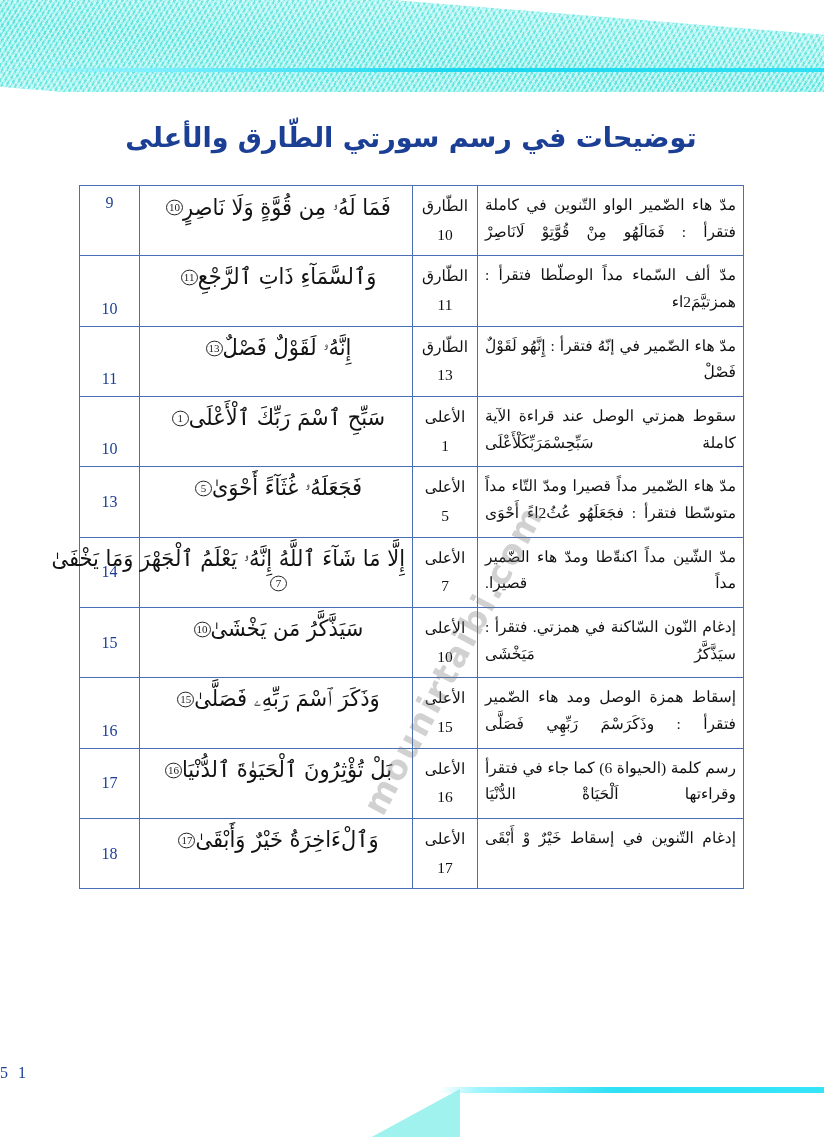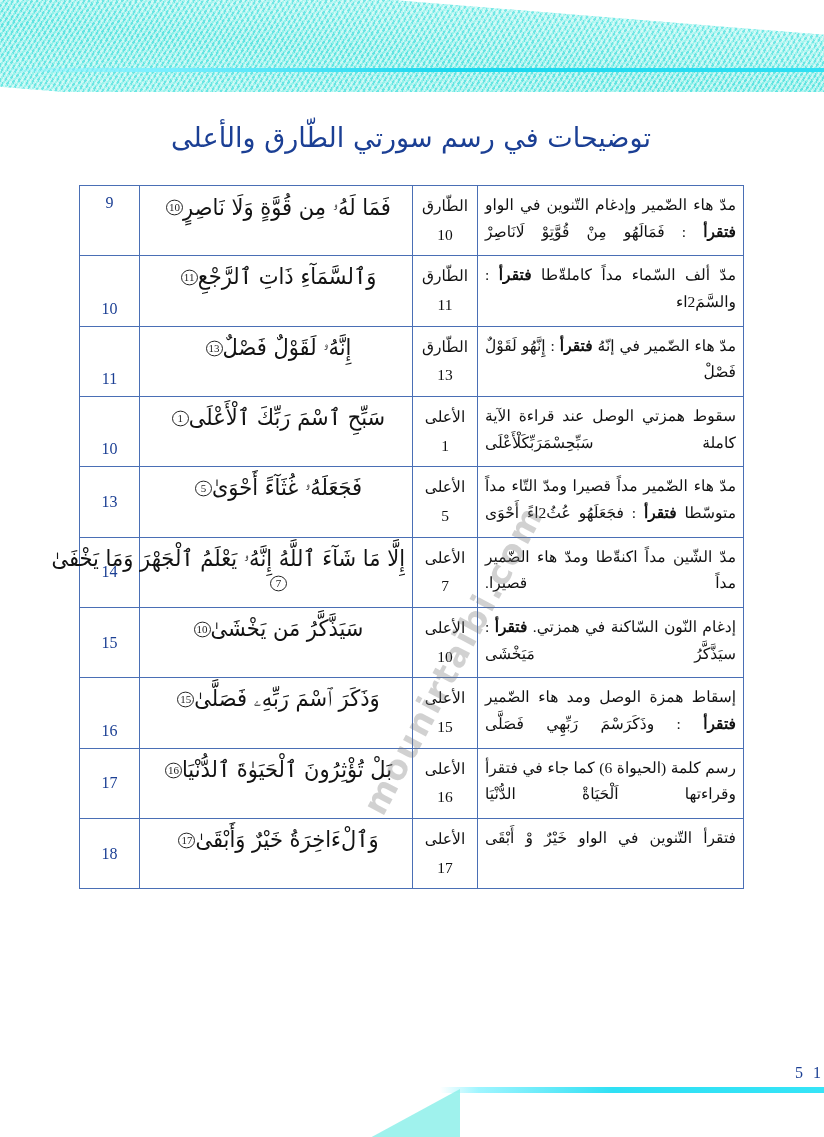--- a/index.html
+++ b/index.html
@@ -39,21 +39,21 @@
     background: linear-gradient(90deg, rgba(255,255,255,0) 0%, #7ef0ff 18%, #19d7ef 55%, #2fe0f4 100%);
   }
 
   
   .page-title {
     position: absolute;
     top: 122px; left: 0; right: 2px;
     text-align: center;
     color: #1b3f94;
     font-family: "DejaVu Sans", "Liberation Sans", sans-serif;
-    font-weight: normal;
+    font-weight: bold;
     font-size: 27px;
     letter-spacing: 0.5px;
     direction: rtl;
   }
 
   
   .tbl-wrap {
     position: absolute;
     top: 185px;
     left: 80px;
@@ -79,21 +79,21 @@
   col.c-idx   { width:  60px; }
 
   td.note {
     text-align: justify;
     text-align-last: justify;
     font-size: 15.5px;
     line-height: 1.72;
     color: #111;
     border-left: 3px double #4a6fb5;
   }
-  td.note .bold { font-weight: bold; }
+  td.note .bold { font-weight: normal; }
 
   td.surah {
     text-align: center;
     font-size: 15.5px;
     line-height: 1.85;
     color: #111;
     border-right: 3px double #4a6fb5;
     border-left: 3px double #4a6fb5;
   }
   td.surah .sname { display:block; }
@@ -154,21 +154,21 @@
     transform-origin: center center;
     white-space: nowrap;
     pointer-events: none;
     direction: ltr;
   }
 
   
   .page-number {
     position: absolute;
     bottom: 55px; left: 0; right: 0;
-    text-align: right;
+    text-align: left;
     color: #1b3f94;
     font-size: 16px;
     letter-spacing: 3px;
     font-family: "Liberation Serif", serif;
   }
   .footer-rule {
     position: absolute;
     bottom: 44px; left: 440px;
     width: 384px; height: 6px;
     background: linear-gradient(90deg, rgba(255,255,255,0) 0%, #9ff5ff 10%, #2fe0f4 45%, #35e4f7 100%);
@@ -196,30 +196,30 @@
 <div class="tbl-wrap">
   <table class="rules">
     <colgroup>
       <col class="c-note">
         <col class="c-surah">
         <col class="c-ayah">
         <col class="c-idx">
     </colgroup>
     <tbody id="rows-body">
         <tr>
-          <td class="note"><span>مدّ هاء الضّمير وإدغام التّنوين في</span> <span>الواو </span><span class="bold">فتقرأ</span><span> : فَمَالَهُو مِنْ قُوَّتِوْ</span> <span>لَانَاصِرْ</span></td>
+          <td class="note"><span>مدّ هاء الضّمير الواو التّنوين في</span> <span>كاملة </span><span class="bold">فتقرأ</span><span> : فَمَالَهُو مِنْ قُوَّتِوْ</span> <span>لَانَاصِرْ</span></td>
           <td class="surah">
             <span class="sname">الطّارق</span>
             <span class="snum">10</span>
           </td>
           <td class="ayah"><span class="ayah-text">فَمَا لَهُۥ مِن قُوَّةٍ وَلَا نَاصِرٍ</span><span class="ayah-mark">10</span></td>
           <td class="idx top">9</td>
         </tr>
         <tr>
-          <td class="note"><span>مدّ ألف السّماء مداً كاملةّطا</span> <span class="bold">فتقرأ</span><span> :</span> <span>والسَّمَ2اء</span></td>
+          <td class="note"><span>مدّ ألف السّماء مداً الوصلّطا</span> <span class="bold">فتقرأ</span><span> :</span> <span>همزتيَّمَ2اء</span></td>
           <td class="surah">
             <span class="sname">الطّارق</span>
             <span class="snum">11</span>
           </td>
           <td class="ayah"><span class="ayah-text">وَٱلسَّمَآءِ ذَاتِ ٱلرَّجْعِ</span><span class="ayah-mark">11</span></td>
           <td class="idx bottom">10</td>
         </tr>
         <tr>
           <td class="note"><span>مدّ هاء الضّمير في إنّهُ</span> <span class="bold">فتقرأ</span><span> : إِنَّهُو</span> <span>لَقَوْلٌ فَصْلْ</span></td>
           <td class="surah">
@@ -277,21 +277,21 @@
         <tr>
           <td class="note"><span>رسم كلمة (الحيواة 6) كما جاء في</span> <span>فتقرأ وقراءتها</span> <span>اَلْحَيَاةْ الدُّنْيَا</span></td>
           <td class="surah">
             <span class="sname">الأعلى</span>
             <span class="snum">16</span>
           </td>
           <td class="ayah"><span class="ayah-text">بَلْ تُؤْثِرُونَ ٱلْحَيَوٰةَ ٱلدُّنْيَا</span><span class="ayah-mark">16</span></td>
           <td class="idx middle">17</td>
         </tr>
         <tr>
-          <td class="note"><span>فتقرأ التّنوين في الواو</span> <span>خَيْرٌ وْ أَبْقَى</span></td>
+          <td class="note"><span>إدغام التّنوين في إسقاط</span> <span>خَيْرٌ وْ أَبْقَى</span></td>
           <td class="surah">
             <span class="sname">الأعلى</span>
             <span class="snum">17</span>
           </td>
           <td class="ayah"><span class="ayah-text">وَٱلْءَاخِرَةُ خَيْرٌ وَأَبْقَىٰ</span><span class="ayah-mark">17</span></td>
           <td class="idx middle">18</td>
         </tr>
       </tbody>
   </table>
 </div>

